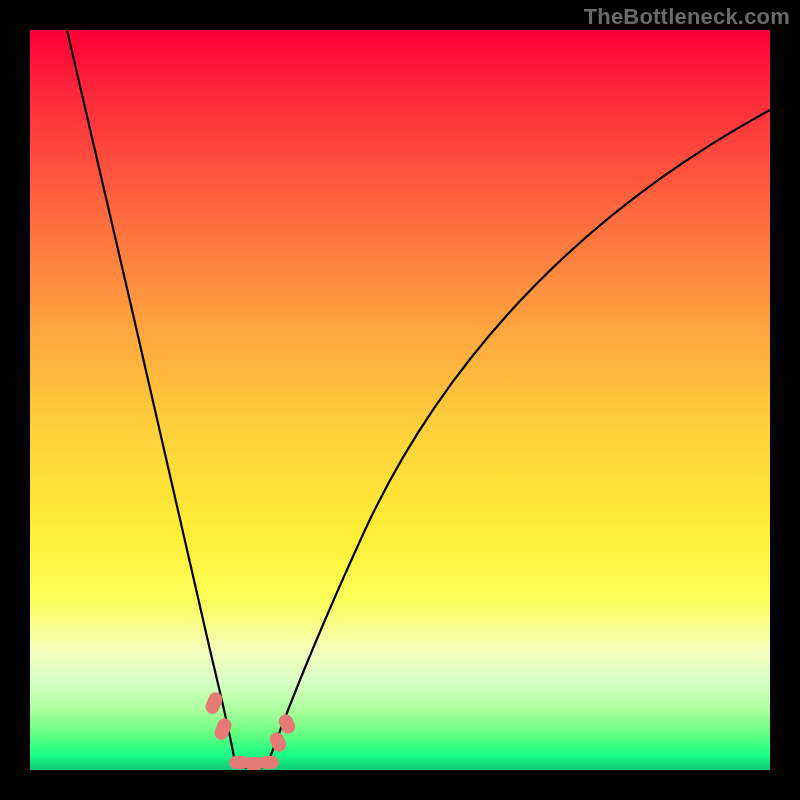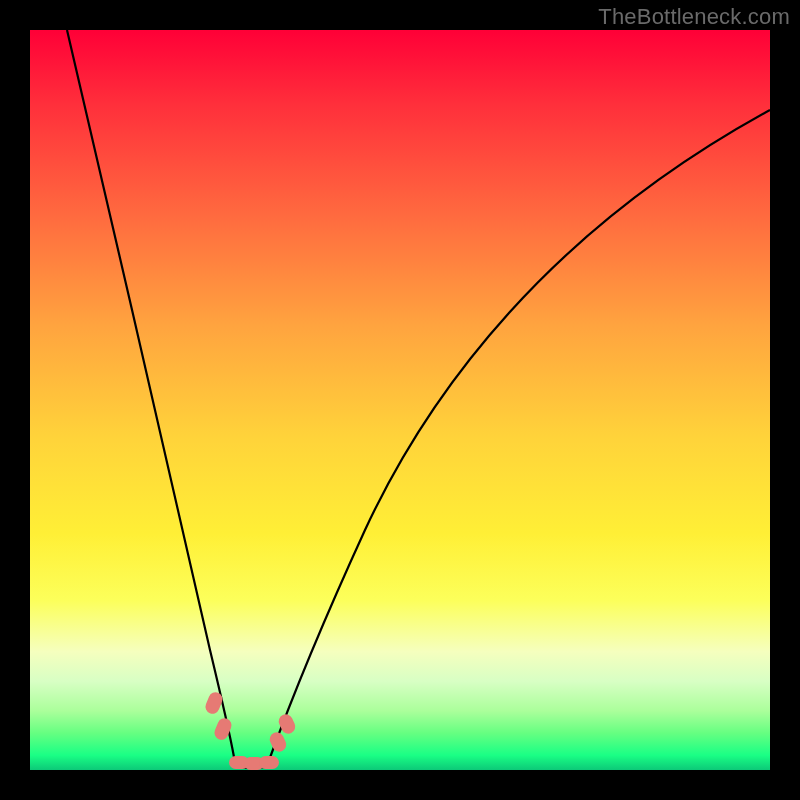--- a/index.html
+++ b/index.html
@@ -32,21 +32,21 @@
       #1aff85 98%,
       #0cc978 100%
     );
   }
   .watermark {
     position: absolute;
     top: 4px;
     right: 10px;
     color: #6a6a6a;
     font-size: 22px;
-    font-weight: 400;
+    font-weight: 700;
     letter-spacing: 0.2px;
   }
   svg.curve {
     position: absolute;
     left: 0;
     top: 0;
     width: 740px;
     height: 740px;
   }
   .curve path.main {

